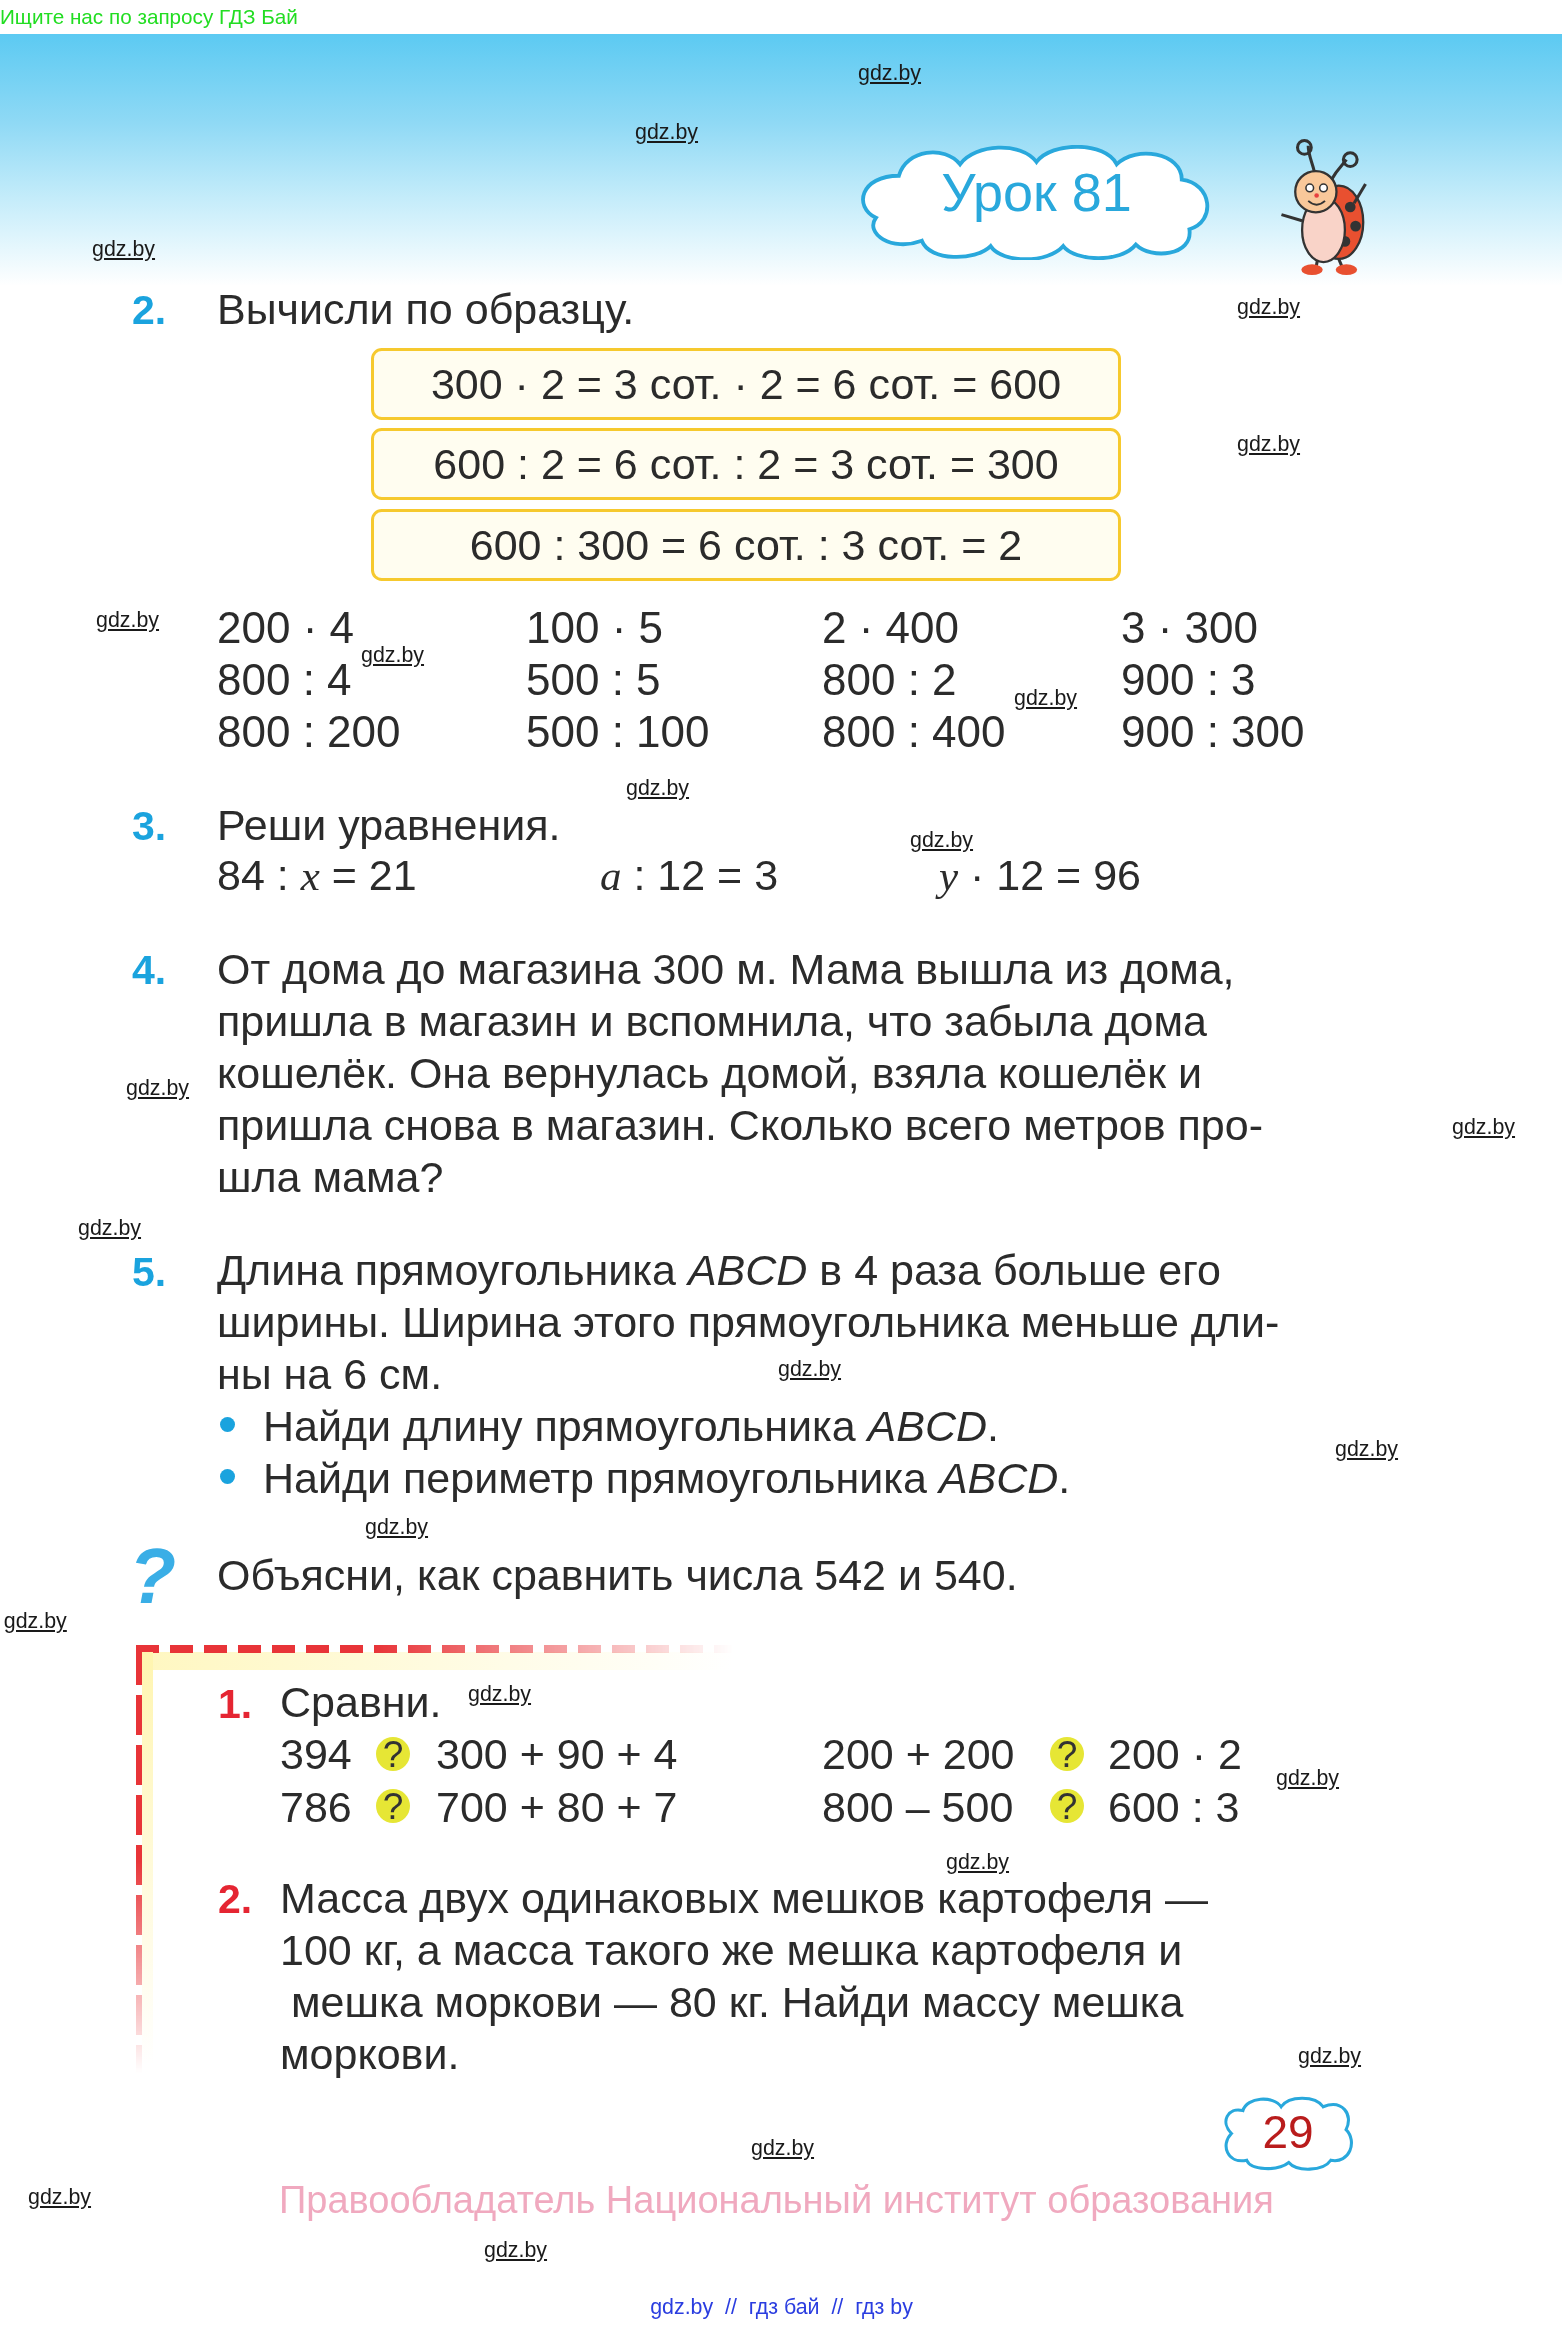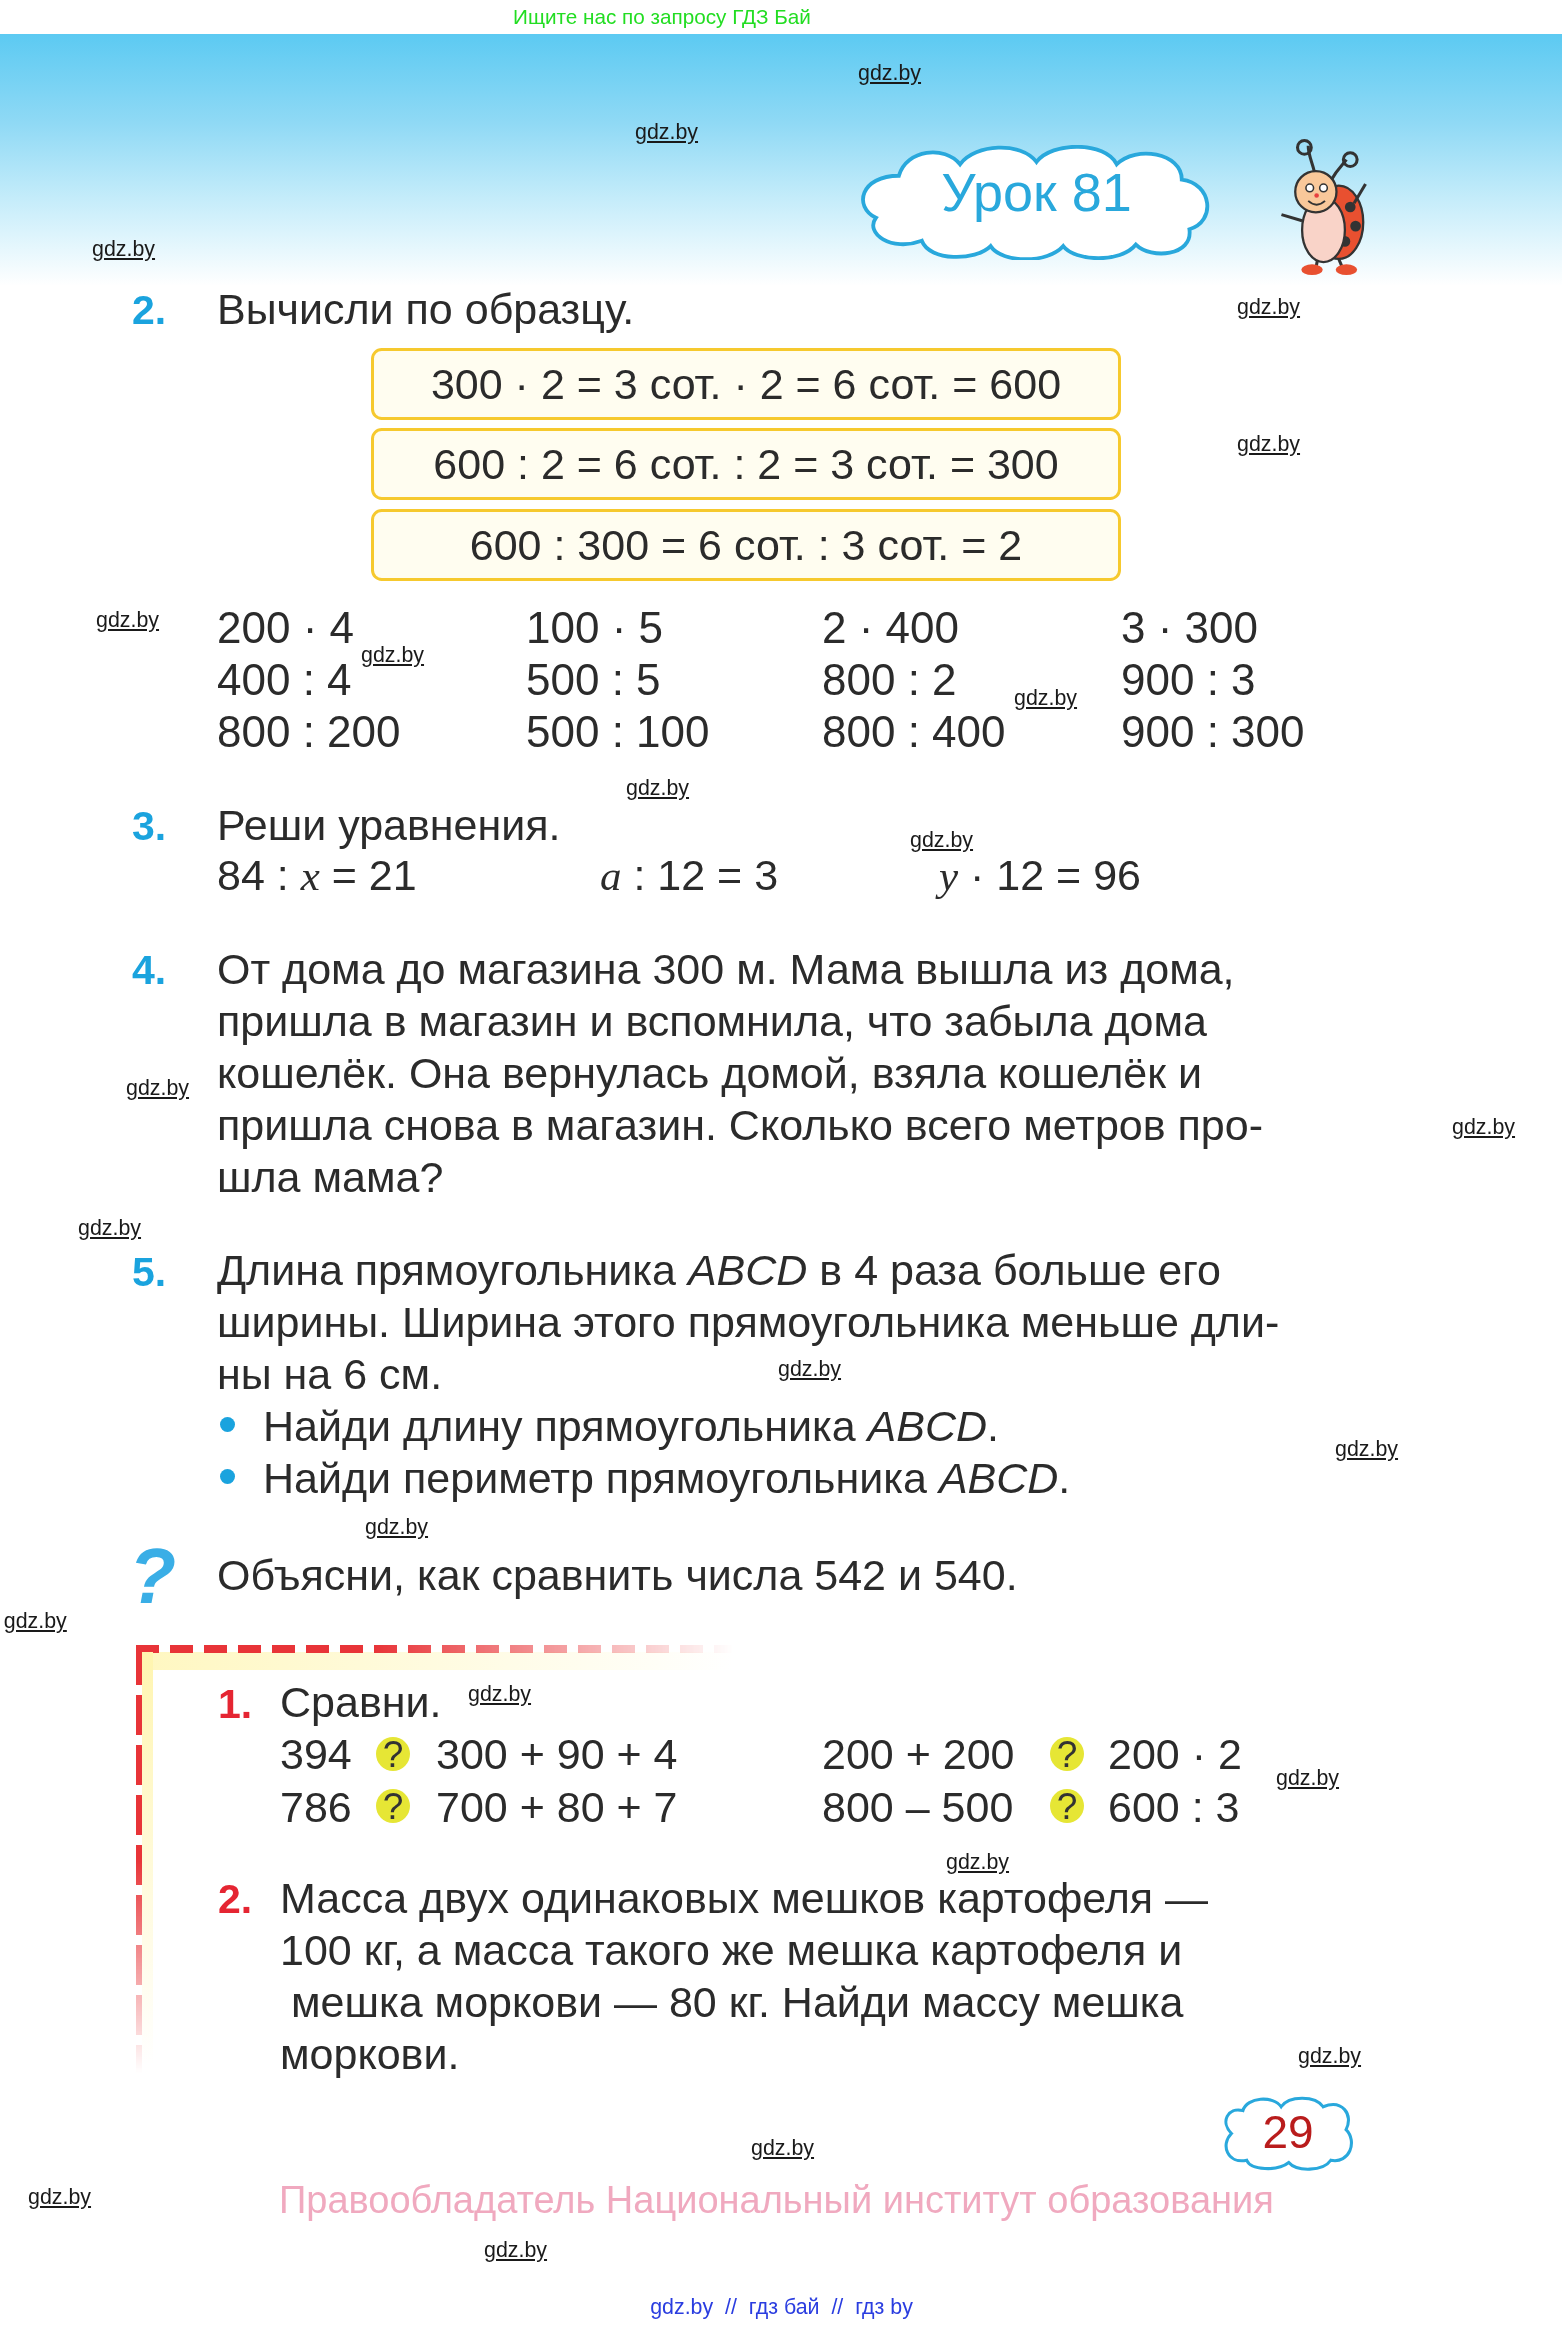--- a/index.html
+++ b/index.html
@@ -3,21 +3,21 @@
 <meta charset="utf-8">
 <style>
   html, body { margin: 0; padding: 0; }
   body {
     width: 1563px; height: 2330px; position: relative; overflow: hidden;
     background: #ffffff;
     font-family: "Liberation Sans", "DejaVu Sans", sans-serif;
     color: #2b2b2b;
   }
   .abs { position: absolute; white-space: nowrap; }
-  .topbar { left: 0; top: 0; width: 1324px; height: 34px; background: #fff; text-align: center; }
+  .topbar { left: 0; top: 0; width: 1324px; height: 34px; background: #fff; text-align: left; }
   .topbar span { color: #22dd22; font-size: 20.7px; line-height: 34px; }
   .sky {
     left: 0; top: 34px; width: 1563px; height: 252px;
     background: linear-gradient(to bottom, #5ccaf2 0%, #8fd9f5 35%, #c4ecfa 65%, #ffffff 100%);
   }
   .wm { font-size: 21.4px; color: #1a1a1a; text-decoration: underline; }
   .cloud { left: 853px; top: 145px; width: 367px; height: 115px; }
   .cloud-title { left: 853px; top: 161px; width: 367px; text-align: center; font-size: 54px; color: #29a8dc; }
   .num-blue { color: #1aa3de; font-weight: bold; font-size: 41px; }
   .num-red { color: #e52532; font-weight: bold; font-size: 41px; }
@@ -121,21 +121,21 @@
 <span class="abs txt" style="left:217px;top:285px">Вычисли по образцу.</span>
 
 <div class="box" style="top:348px">300 · 2 = 3 сот. · 2 = 6 сот. = 600</div>
 <div class="box" style="top:428px">600 : 2 = 6 сот. : 2 = 3 сот. = 300</div>
 <div class="box" style="top:509px">600 : 300 = 6 сот. : 3 сот. = 2</div>
 
 <span class="abs grid-cell" style="left:217px;top:603px">200 · 4</span>
 <span class="abs grid-cell" style="left:526px;top:603px">100 · 5</span>
 <span class="abs grid-cell" style="left:822px;top:603px">2 · 400</span>
 <span class="abs grid-cell" style="left:1121px;top:603px">3 · 300</span>
-<span class="abs grid-cell" style="left:217px;top:655px">400 : 4</span>
+<span class="abs grid-cell" style="left:217px;top:655px">800 : 4</span>
 <span class="abs grid-cell" style="left:526px;top:655px">500 : 5</span>
 <span class="abs grid-cell" style="left:822px;top:655px">800 : 2</span>
 <span class="abs grid-cell" style="left:1121px;top:655px">900 : 3</span>
 <span class="abs grid-cell" style="left:217px;top:707px">800 : 200</span>
 <span class="abs grid-cell" style="left:526px;top:707px">500 : 100</span>
 <span class="abs grid-cell" style="left:822px;top:707px">800 : 400</span>
 <span class="abs grid-cell" style="left:1121px;top:707px">900 : 300</span>
 
 <span class="abs num-blue" style="left:132px;top:803px">3.</span>
 <span class="abs txt" style="left:217px;top:801px">Реши уравнения.</span>

